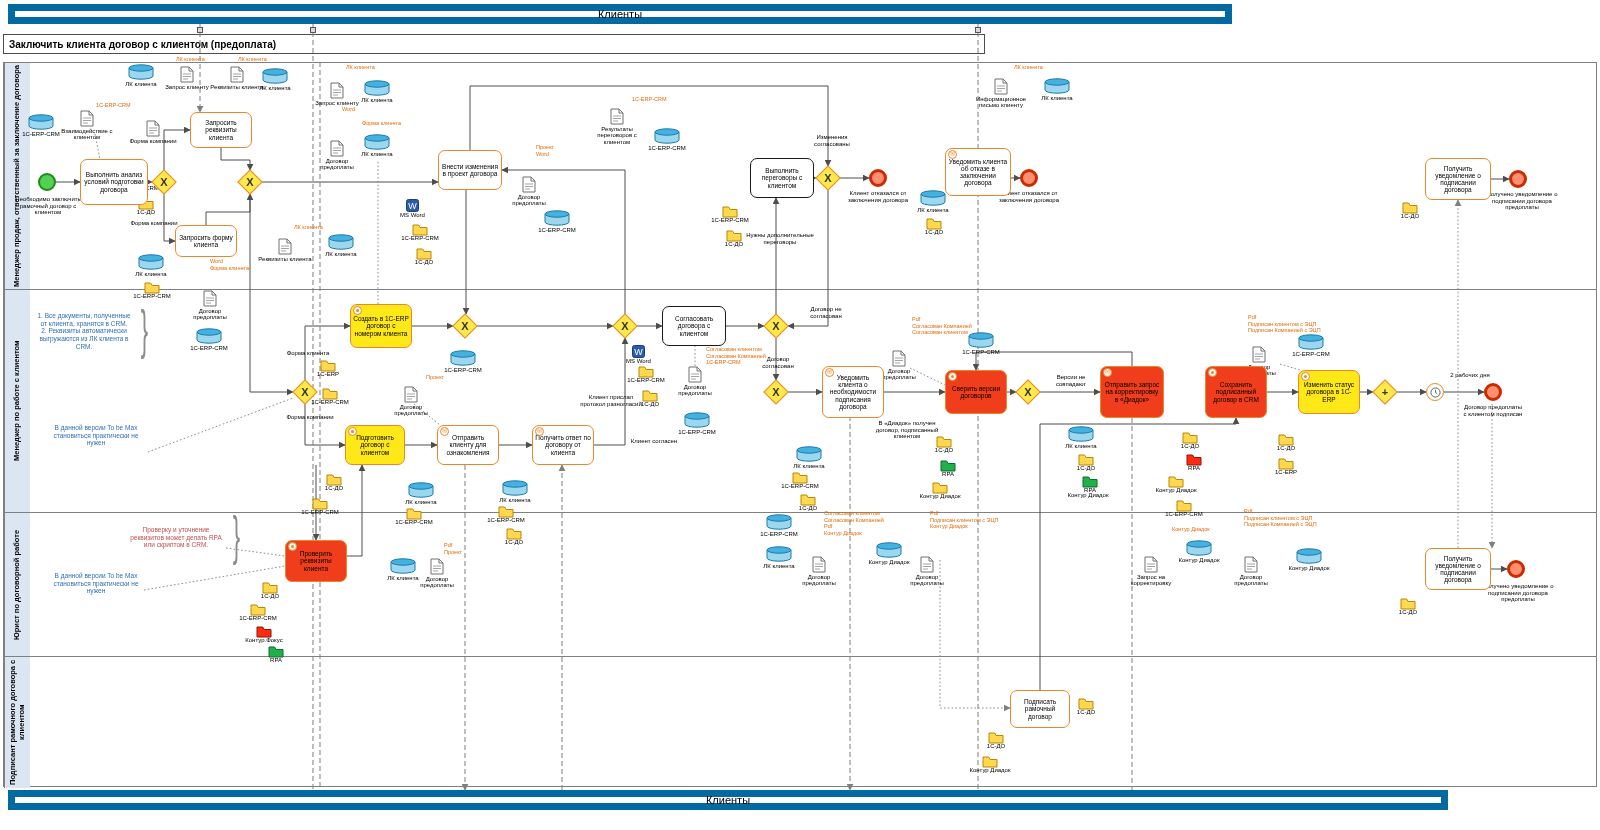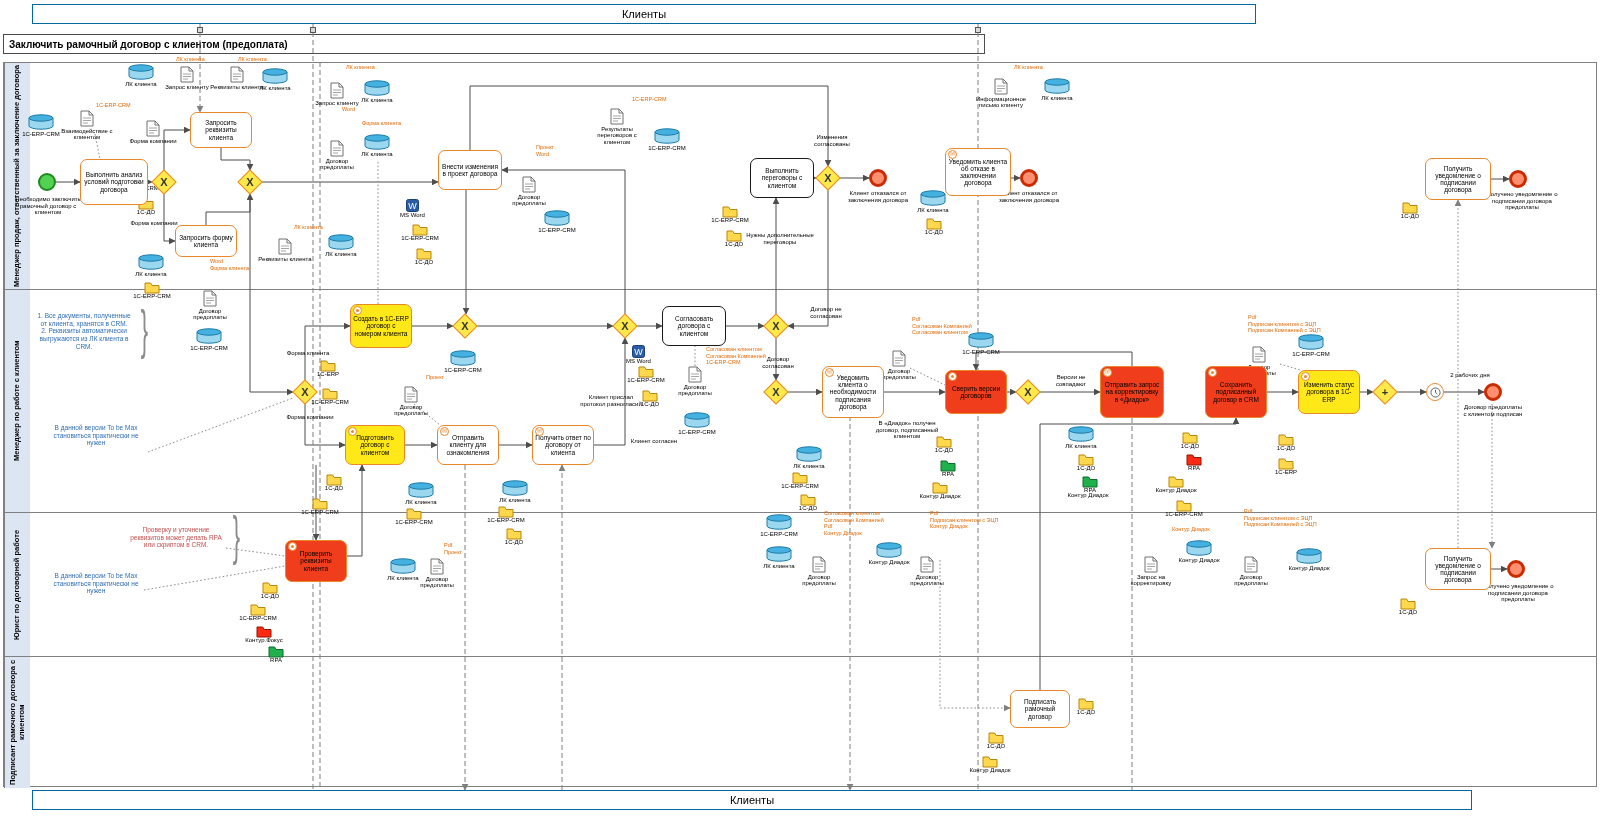--- a/index.html
+++ b/index.html
@@ -1,19 +1,19 @@
 <!DOCTYPE html>
 <html style="--accent: #E8882A; --taskYellow: #FFE817; --taskRed: #F03E1C; --gwFill: #FFE94A; --laneHead: #DCE6F2; --startFill: #52D152; --startRing: #1D8A1D; --endFill: #FF8F6E; --endRing: #CC2A00; --annOrange: #E36C0A; --noteBlue: #2F6DB5; --noteRed: #C0504D; --datastoreTop: #45B1E0; --datastoreBody: #9BD8F0; --folderYellow: #FFD84D; --folderRed: #FF2A12; --folderGreen: #21B14C;"><head>
 <meta charset="utf-8">
 <style>
   html,body{margin:0;padding:0;}
   body{position:relative;width:1600px;height:830px;background:#fff;overflow:hidden;
        font-family:"Liberation Sans",sans-serif;color:#000;}
-  .band{position:absolute;border:1px solid #0369a1;background:#fff;display:flex;align-items:center;
-        justify-content:center;font-size:11px;box-sizing:border-box;z-index:0;margin-left:24px;}
+  .band{position:absolute;border:7px solid #0369a1;background:#fff;display:flex;align-items:center;
+        justify-content:center;font-size:11px;box-sizing:border-box;z-index:0;}
   .band.top{left:8px;top:4px;width:1224px;height:20px;}
   .band.bottom{left:8px;top:790px;width:1440px;height:20px;}
   .titlebar{position:absolute;left:3px;top:34px;width:982px;height:20px;border:1px solid #4d4d4d;
         background:#fff;display:flex;align-items:center;padding:0 5px;font-size:10px;font-weight:bold;
         box-sizing:border-box;z-index:0;}
   .pool{position:absolute;left:3px;top:62px;width:1594px;height:725px;border:1px solid #808080;
         box-sizing:border-box;background:#fff;z-index:0;}
   .lane{position:absolute;left:0;width:100%;border-bottom:1px solid #808080;box-sizing:border-box;}
   .lane1{top:0;height:227px;}
   .lane2{top:227px;height:223px;}
@@ -65,21 +65,21 @@
   .sq{position:absolute;width:6px;height:6px;background:#d9d9d9;border:1px solid #555;z-index:2;box-sizing:border-box;}
 </style>
 </head>
 <body>
 
 <div class="band top">
   <span>Клиенты</span>
 </div>
 
 <div class="titlebar">
-  <span>Заключить рамочный договор с клиентом (предоплата)</span>
+  <span>Заключить клиента договор с клиентом (предоплата)</span>
 </div>
 
 <div class="pool">
   <div class="lane lane1">
     <div class="lane-label">Менеджер продаж, ответственный за заключение договора</div>
   </div>
   <div class="lane lane2">
     <div class="lane-label">Менеджер по работе с клиентом</div>
   </div>
   <div class="lane lane3">

